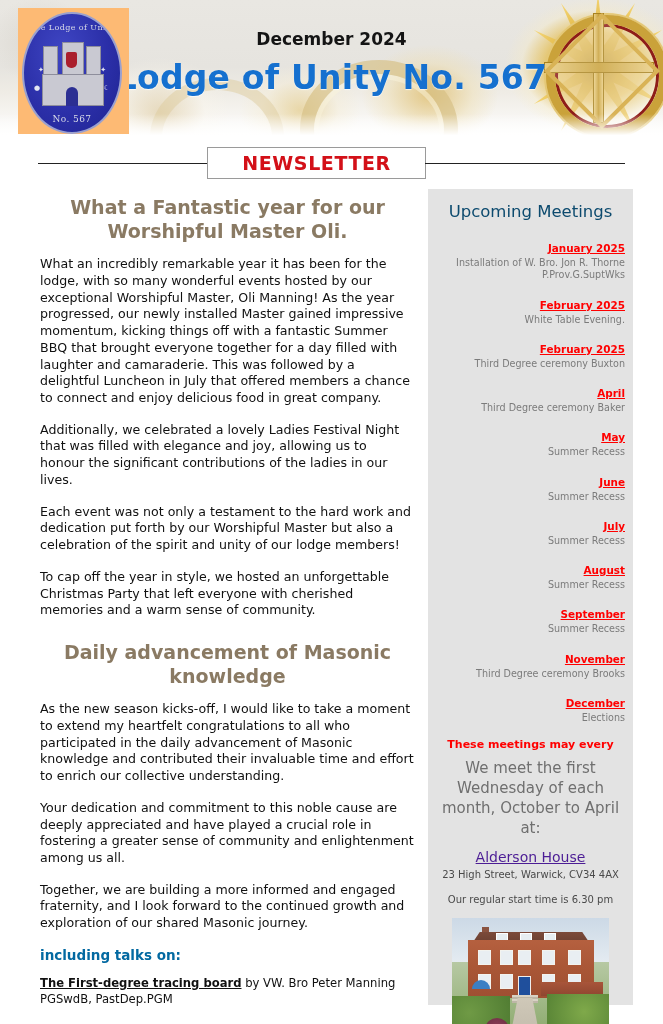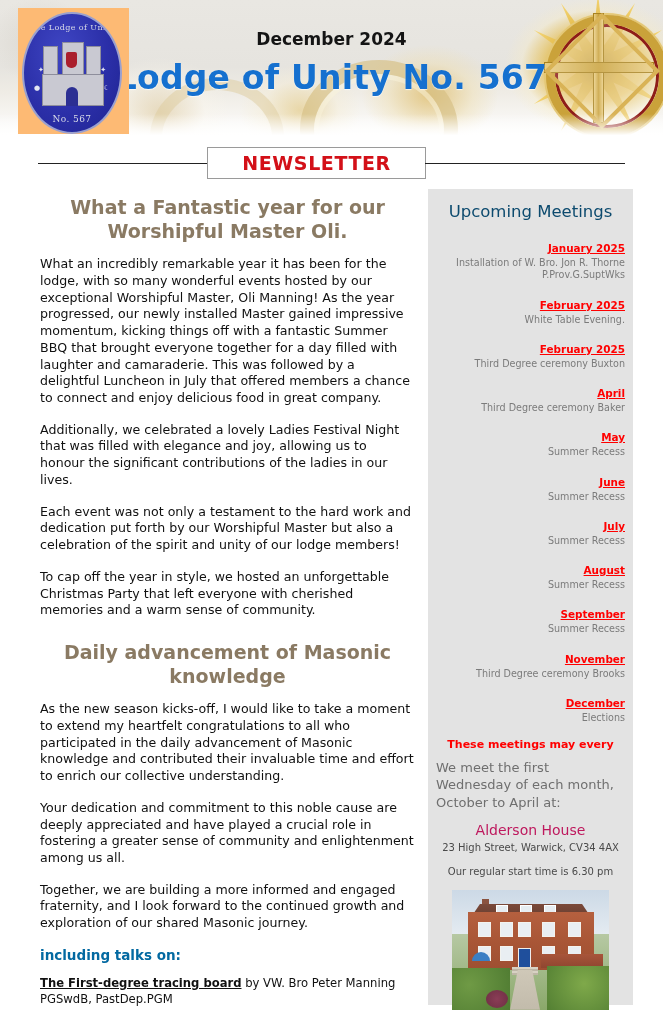--- a/index.html
+++ b/index.html
@@ -308,31 +308,32 @@
     line-height: 1.28;
   }
   .venue-title {
     text-align: center;
     color: #ff0000;
     font-weight: bold;
     font-size: 11px;
     margin: 14px 0 8px 0;
   }
   .venue-when {
-    text-align: left;
+    text-align: center;
     color: #6f6f6f;
-    font-size: 13px;
+    font-size: 15px;
     line-height: 1.32;
     margin-bottom: 11px;
   }
   .venue-name {
     text-align: center;
-    color: #be185d;
+    color: #4c1d95;
     font-size: 14px;
     margin-bottom: 3px;
+    text-decoration: underline;
   }
   .venue-addr {
     text-align: center;
     color: #4a4a4a;
     font-size: 10px;
     line-height: 1.32;
     margin-bottom: 12px;
   }
   .venue-time {
     text-align: center;

